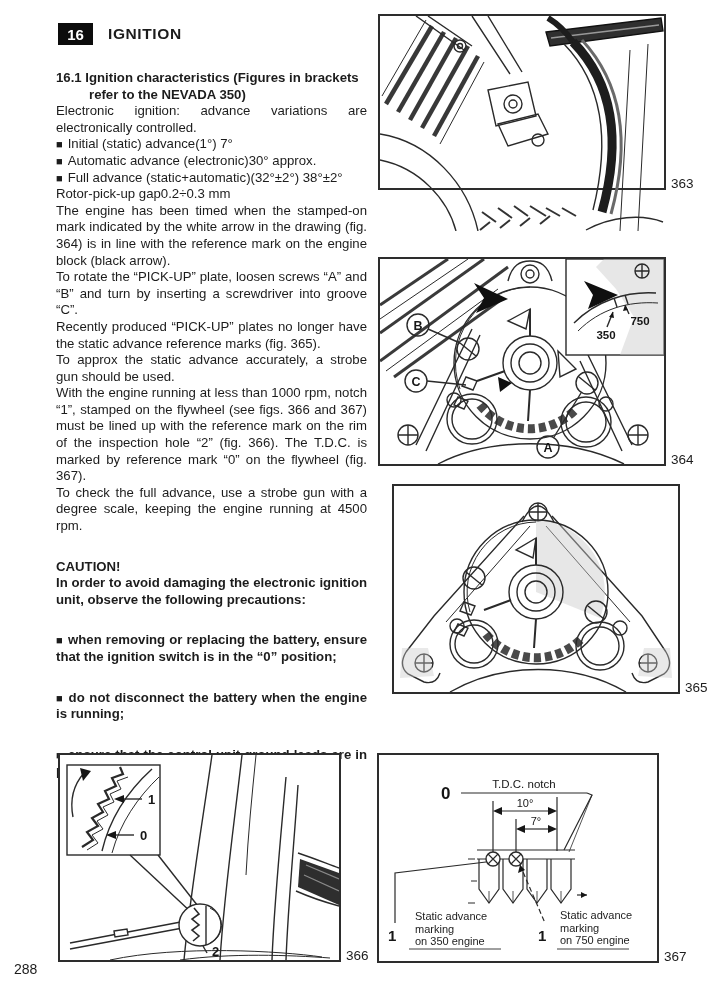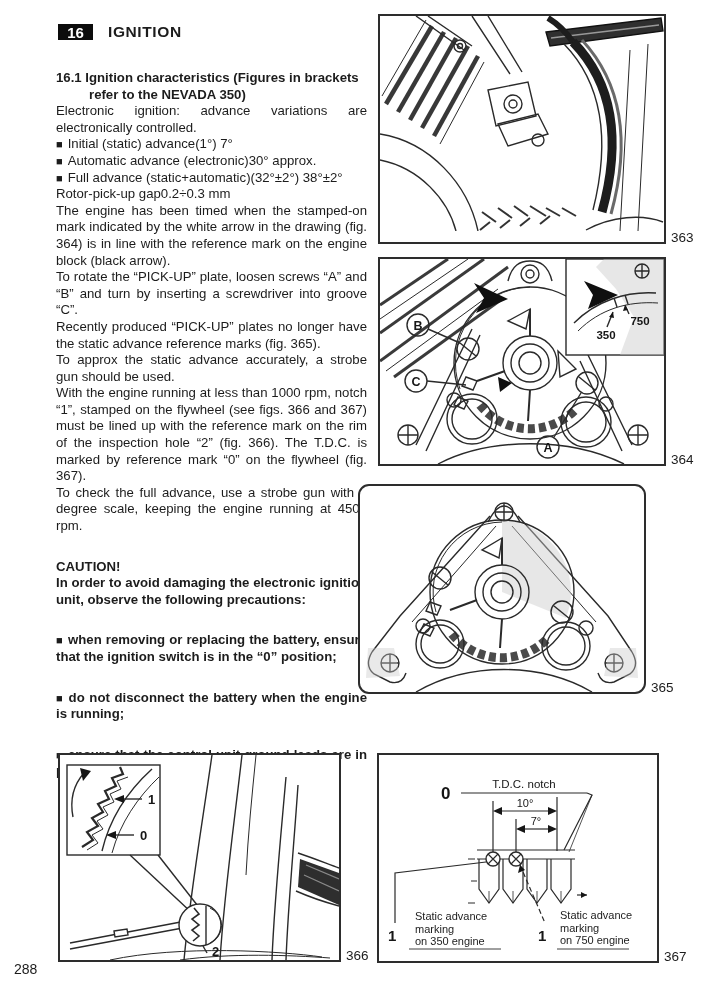--- a/index.html
+++ b/index.html
@@ -1,41 +1,41 @@
 <!DOCTYPE html>
 <html><head>
 <meta charset="utf-8">
 <style>
   html,body{margin:0;padding:0;background:#e8e8e8;}
   .page{position:relative;width:715px;height:992px;background:#ffffff;
         font-family:"Liberation Sans","DejaVu Sans",sans-serif;color:#1c1c1c;overflow:hidden;}
   
   .header{position:absolute;left:58px;top:23px;display:flex;align-items:center;}
-  .num-box{width:35px;height:16px;background:#0c0c0c;color:#fff;font-weight:bold;
+  .num-box{width:35px;height:22px;background:#0c0c0c;color:#fff;font-weight:bold;
            font-size:15px;display:flex;align-items:center;justify-content:center;}
   .header-title{margin-left:15px;font-weight:bold;font-size:15.5px;letter-spacing:.6px;}
   
   .left-col{position:absolute;left:56px;top:70px;width:311px;font-size:13.2px;line-height:16.6px;}
   .sec-heading{font-weight:bold;}
   .sec-heading .l2{margin-left:33px;}
   .body-text p{margin:0;text-align:justify;}
   .spec-row{display:flex;justify-content:flex-start;white-space:nowrap;}
   .spec-row .b{font-size:11px;margin-right:5px;}
   .spec-label{overflow:hidden;}
   .caution{margin-top:24px;font-weight:bold;}
   .caution p{margin:0;text-align:justify;}
   .caution .item{margin-top:24px;}
   .caution .b{font-size:11px;margin-right:5px;}
   
   .fig{position:absolute;border:2px solid #2d2d2d;background:#fff;box-sizing:border-box;}
   .fig-num{position:absolute;left:100%;bottom:-3px;margin-left:7px;font-size:13.5px;color:#1c1c1c;}
   .fig svg{display:block;}
-  .f363{left:378px;top:14px;width:288px;height:230px;}
+  .f363{left:378px;top:14px;width:288px;height:176px;}
   .f364{left:378px;top:257px;width:288px;height:209px;}
-  .f365{left:358px;top:484px;width:288px;height:210px;border-radius:11px;}
+  .f365{left:392px;top:484px;width:288px;height:210px;}
   .f366{left:58px;top:753px;width:283px;height:209px;}
   .f367{left:377px;top:753px;width:282px;height:210px;}
   .page-num{position:absolute;left:14px;top:961px;font-size:14px;}
   .multiline-label{position:absolute;font-size:11px;line-height:12.5px;white-space:pre-line;color:#1c1c1c;}
   .ml-350{left:36px;top:155px;}
   .ml-750{left:181px;top:154px;}
   svg text{font-family:"Liberation Sans","DejaVu Sans",sans-serif;fill:#161616;}
 </style>
 </head>
 <body>

